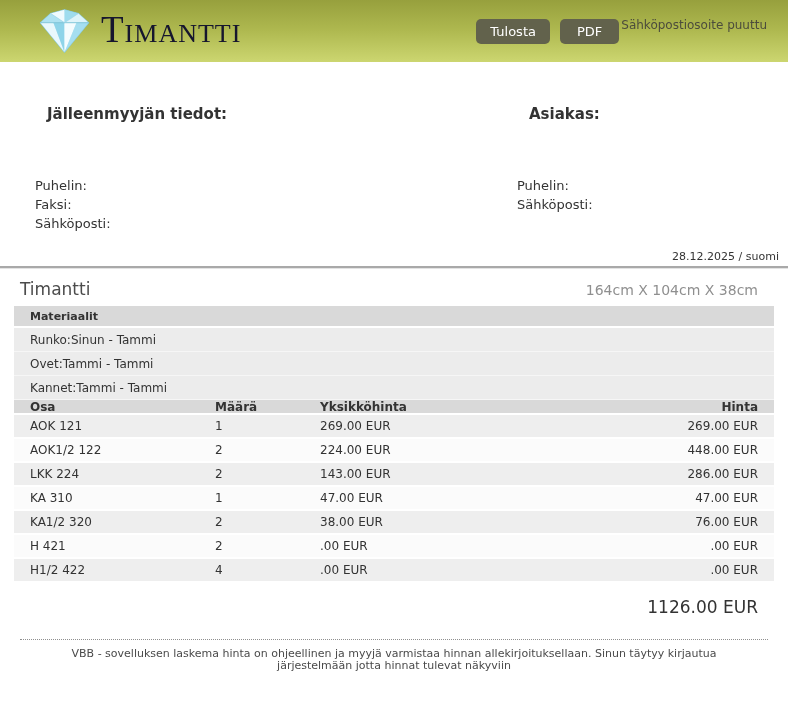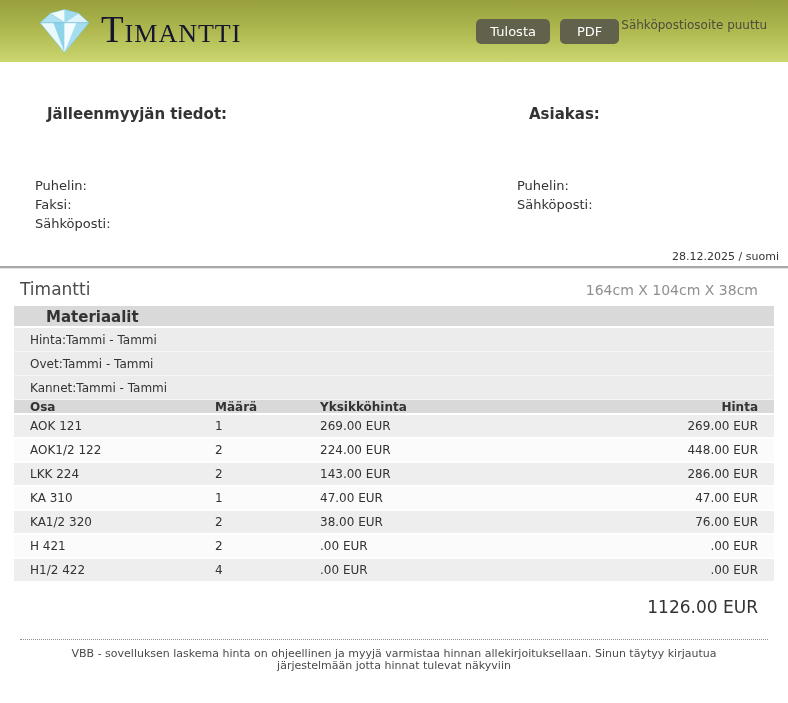--- a/index.html
+++ b/index.html
@@ -75,22 +75,22 @@
     padding:10px 30px 0 20px;
     height:37px;
   }
   .product-name { font-size:17px; color:#4c4c4c; }
   .product-dims { font-size:14px; color:#8f8f8f; }
 
   
   .quote-table { margin:0 14px; width:760px; }
   .section-bar {
     background:#d9d9d9;
-    font-size:15px; font-weight:bold; color:#333;
-    padding:4px 32px; height:22px; line-height:14px;
+    font-size:11px; font-weight:bold; color:#333;
+    padding:4px 16px; height:22px; line-height:14px;
     border-bottom:2px solid #fff;
   }
   .material-row {
     background:#ececec;
     font-size:12px; color:#333;
     padding:5px 16px; height:24px; line-height:14px;
     border-bottom:1px solid #f6f6f6;
   }
   .cols-header, .part-row {
     display:grid;
@@ -178,21 +178,21 @@
 <div class="double-rule"></div>
 
 <div class="product-row">
   <span class="product-name">Timantti</span>
   <span class="product-dims">164cm X 104cm X 38cm</span>
 </div>
 
 <div class="quote-table">
 
   <div class="section-bar">Materiaalit</div>
-  <div class="material-row">Hinta:Tammi - Tammi</div>
+  <div class="material-row">Runko:Sinun - Tammi</div>
   <div class="material-row">Ovet:Tammi - Tammi</div>
   <div class="material-row">Kannet:Tammi - Tammi</div>
 
   <div class="cols-header">
     <div>Osa</div>
     <div>Määrä</div>
     <div>Yksikköhinta</div>
     <div class="col-right">Hinta</div>
   </div>
 

